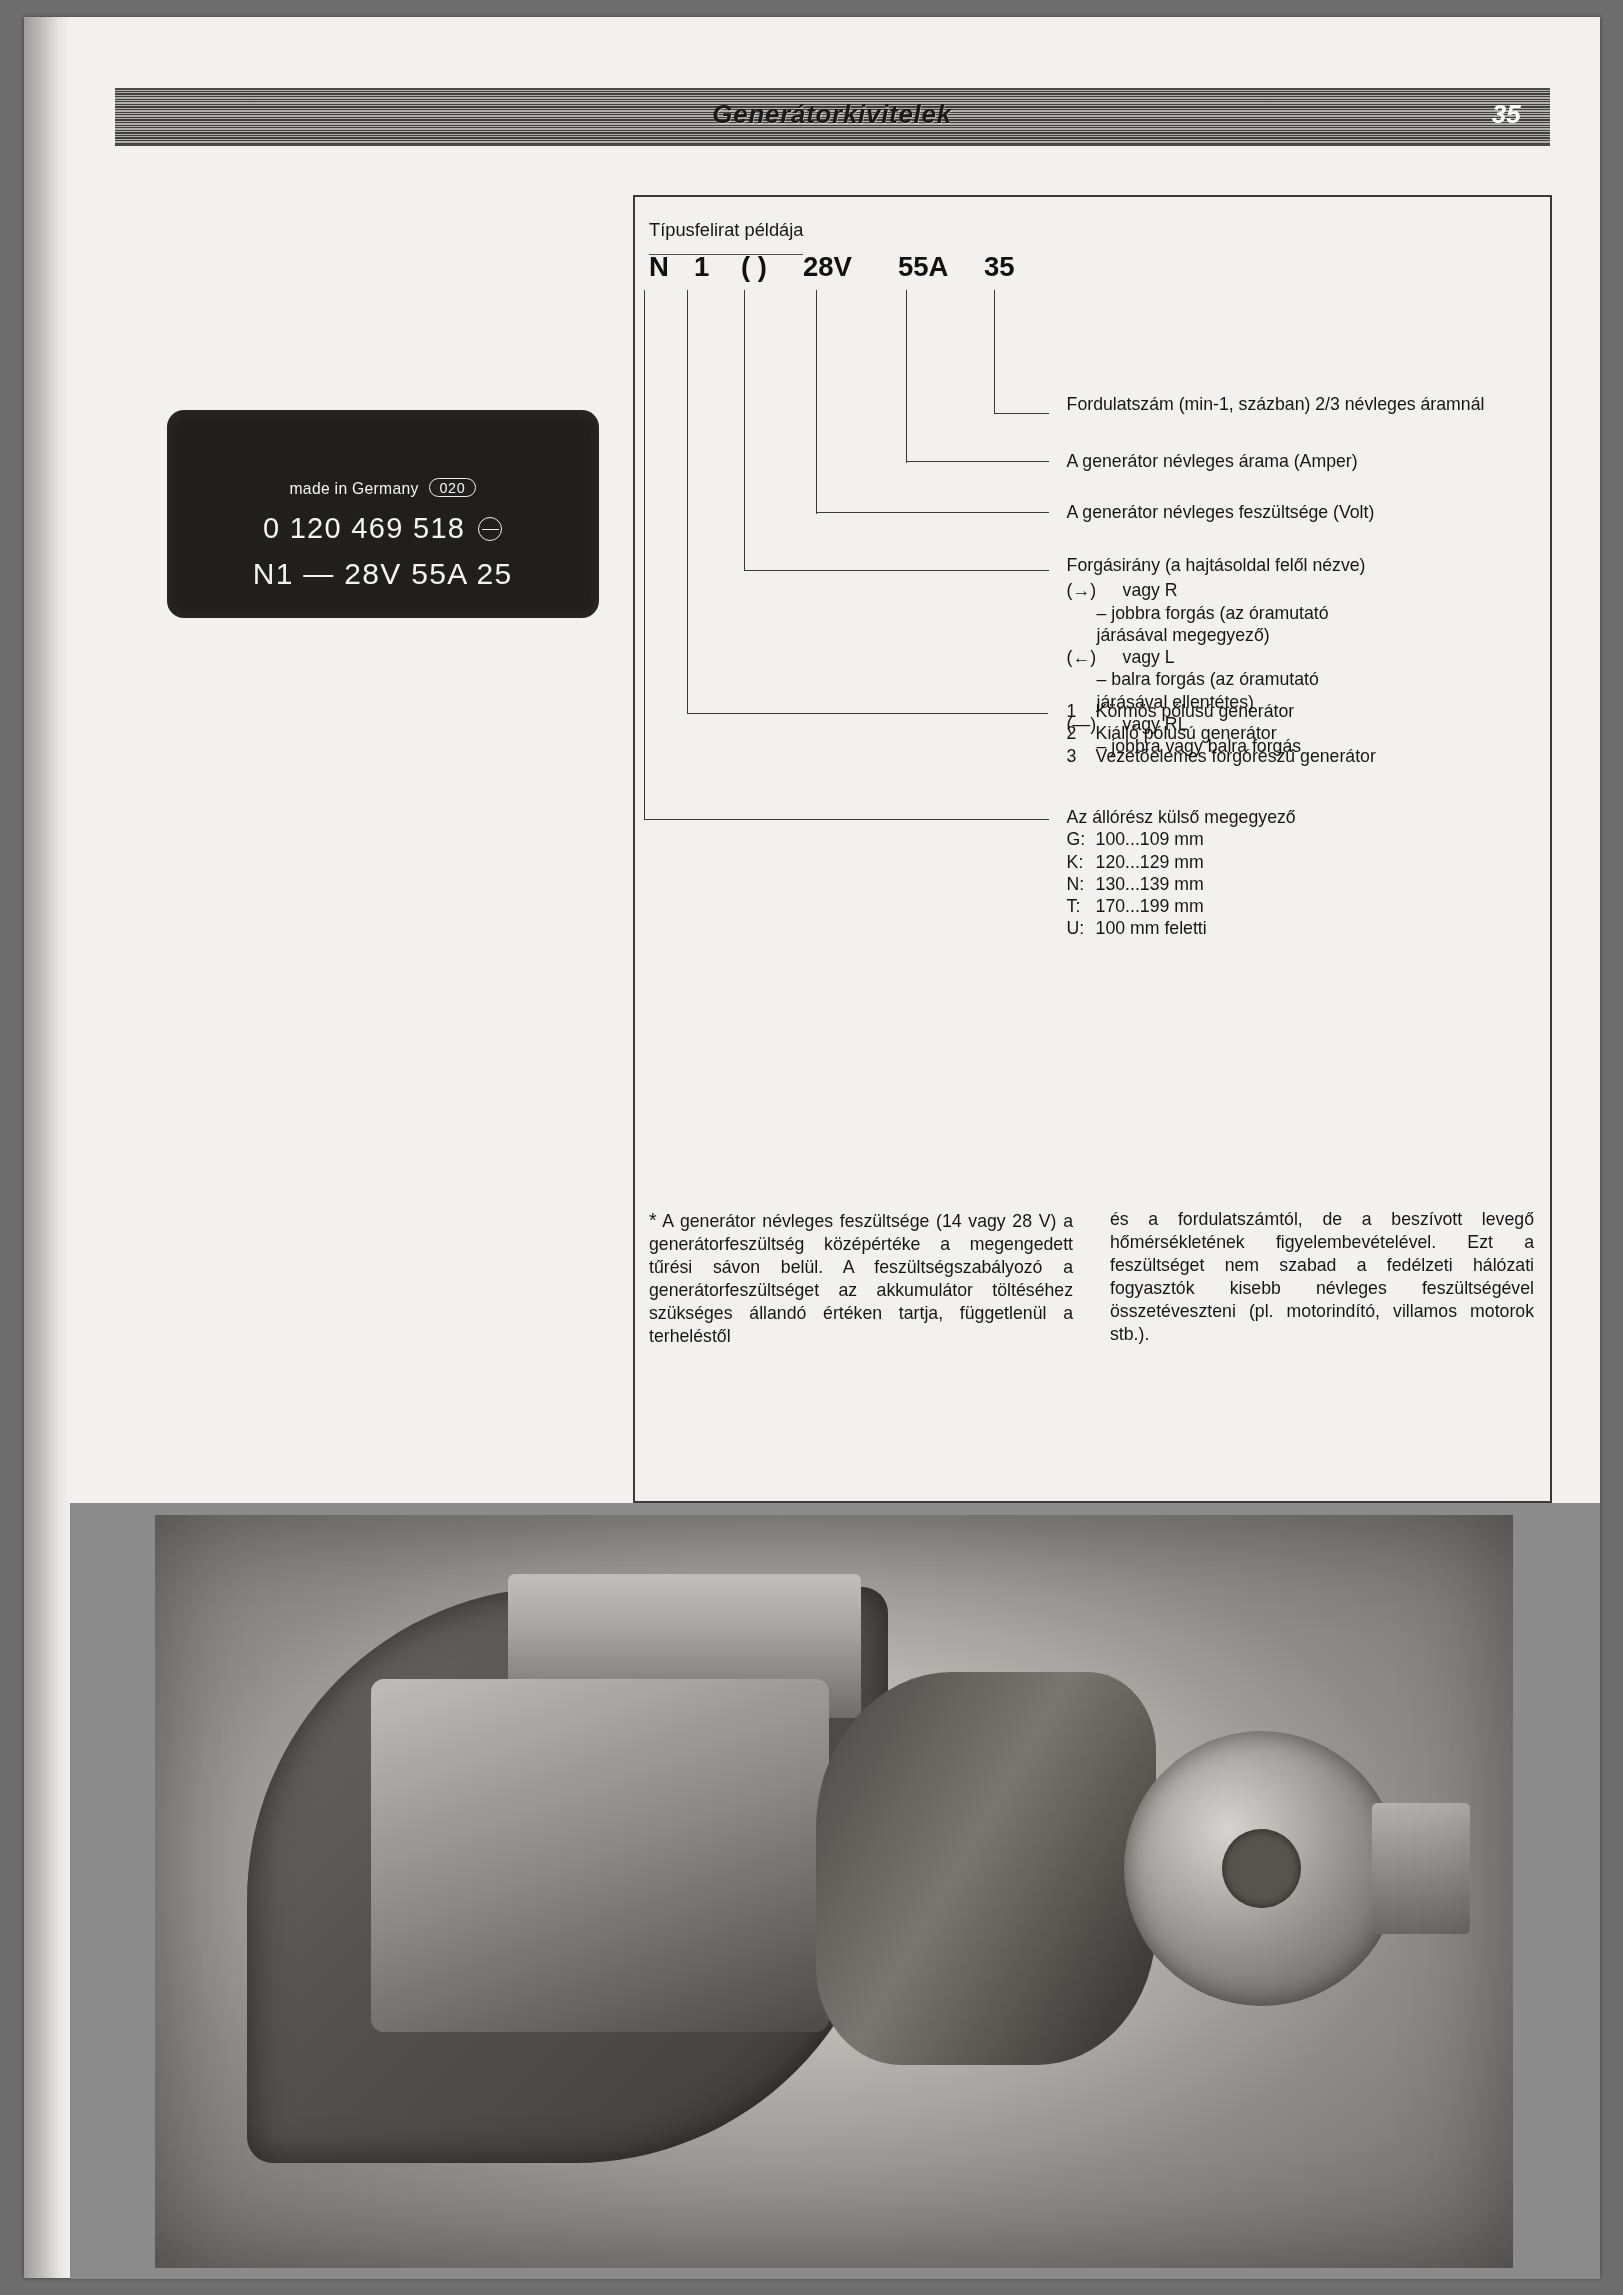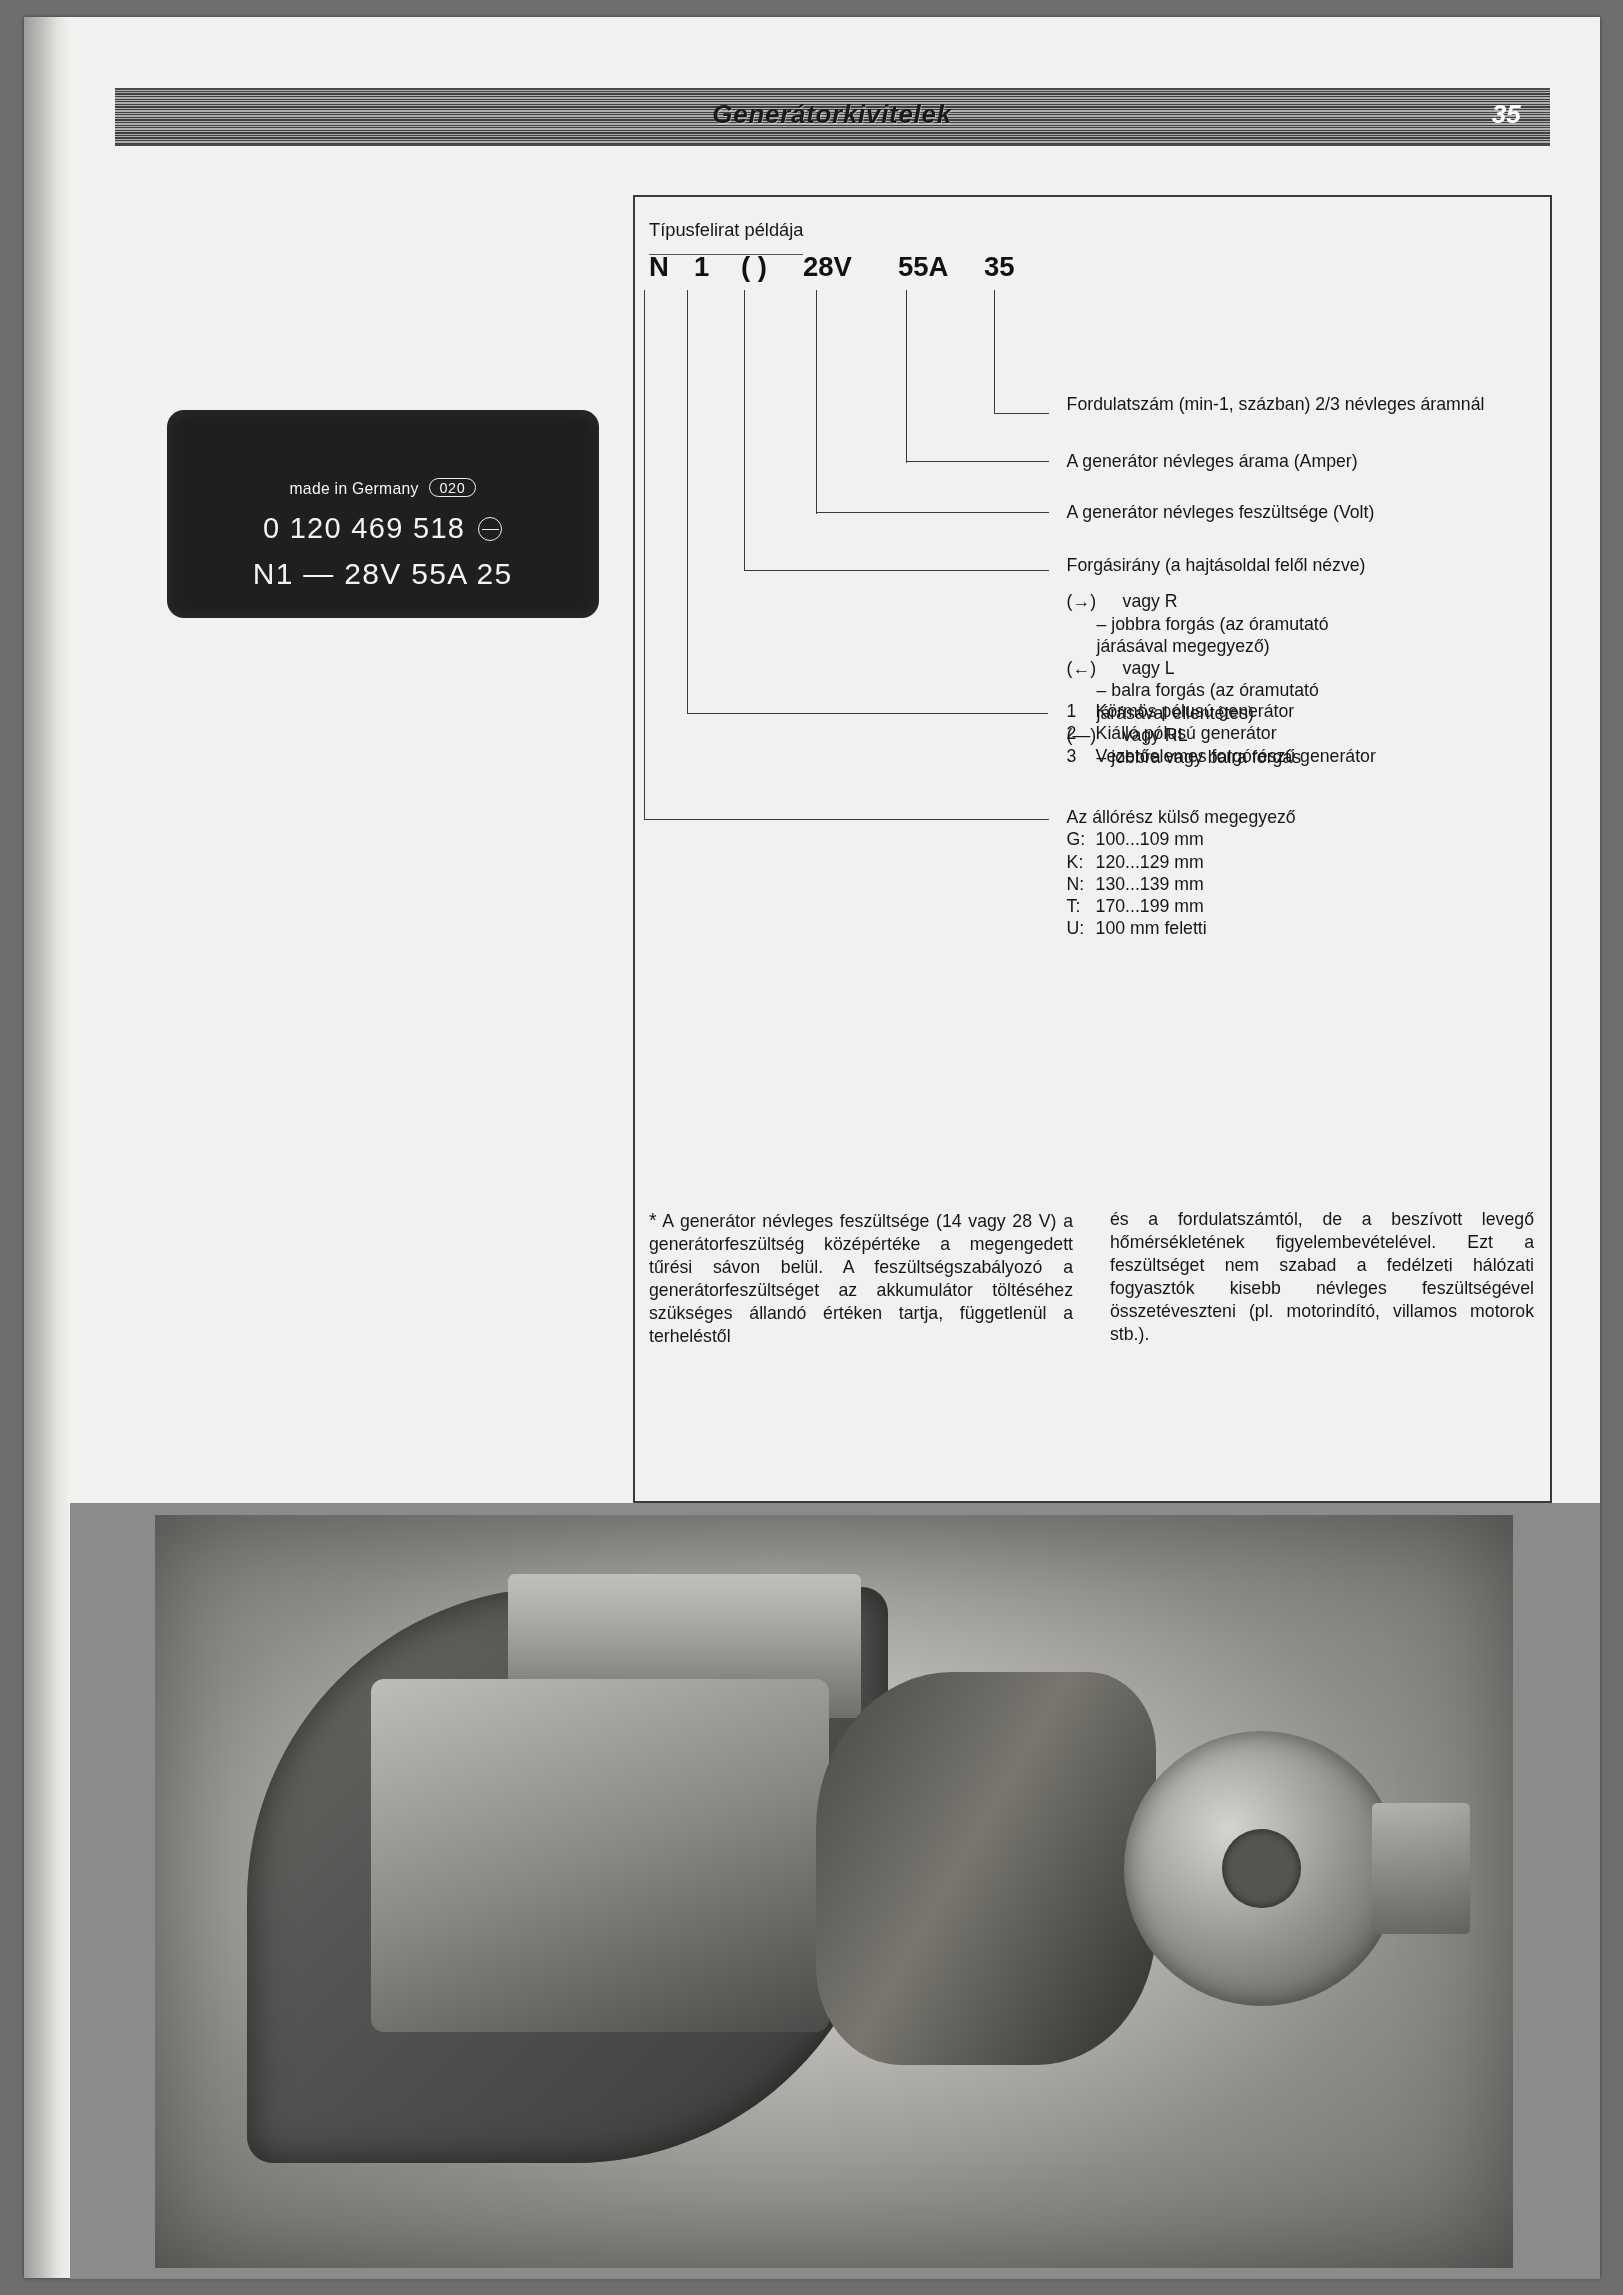--- a/index.html
+++ b/index.html
@@ -368,21 +368,21 @@
 
       <div class="vline" style="left:9.2px; top:93px; height:530px;"></div>
       <div class="hline" style="left:9.2px; top:622px; width:405px;"></div>
 
       <div class="ann" style="left:432px; top:196px; width:458px;">Fordulatszám (min-1, százban) 2/3 névleges áramnál</div>
       <div class="ann" style="left:432px; top:253px; width:458px;">A generátor névleges árama (Amper)</div>
       <div class="ann" style="left:432px; top:304px; width:458px;">A generátor névleges feszültsége (Volt)</div>
 
       <div class="ann" style="left:432px; top:357px; width:458px;">
         <span>Forgásirány (a hajtásoldal felől nézve)</span>
-        <div style="margin-top:14px;">
+        <div style="margin-top:3px;">
           <span class="lbl">(→)</span><span>vagy R</span>
           <span class="sub">– jobbra forgás (az óramutató</span>
           <span class="sub">járásával megegyező)</span>
         </div>
         <div>
           <span class="lbl">(←)</span><span>vagy L</span>
           <span class="sub">– balra forgás (az óramutató</span>
           <span class="sub">járásával ellentétes)</span>
         </div>
         <div>

